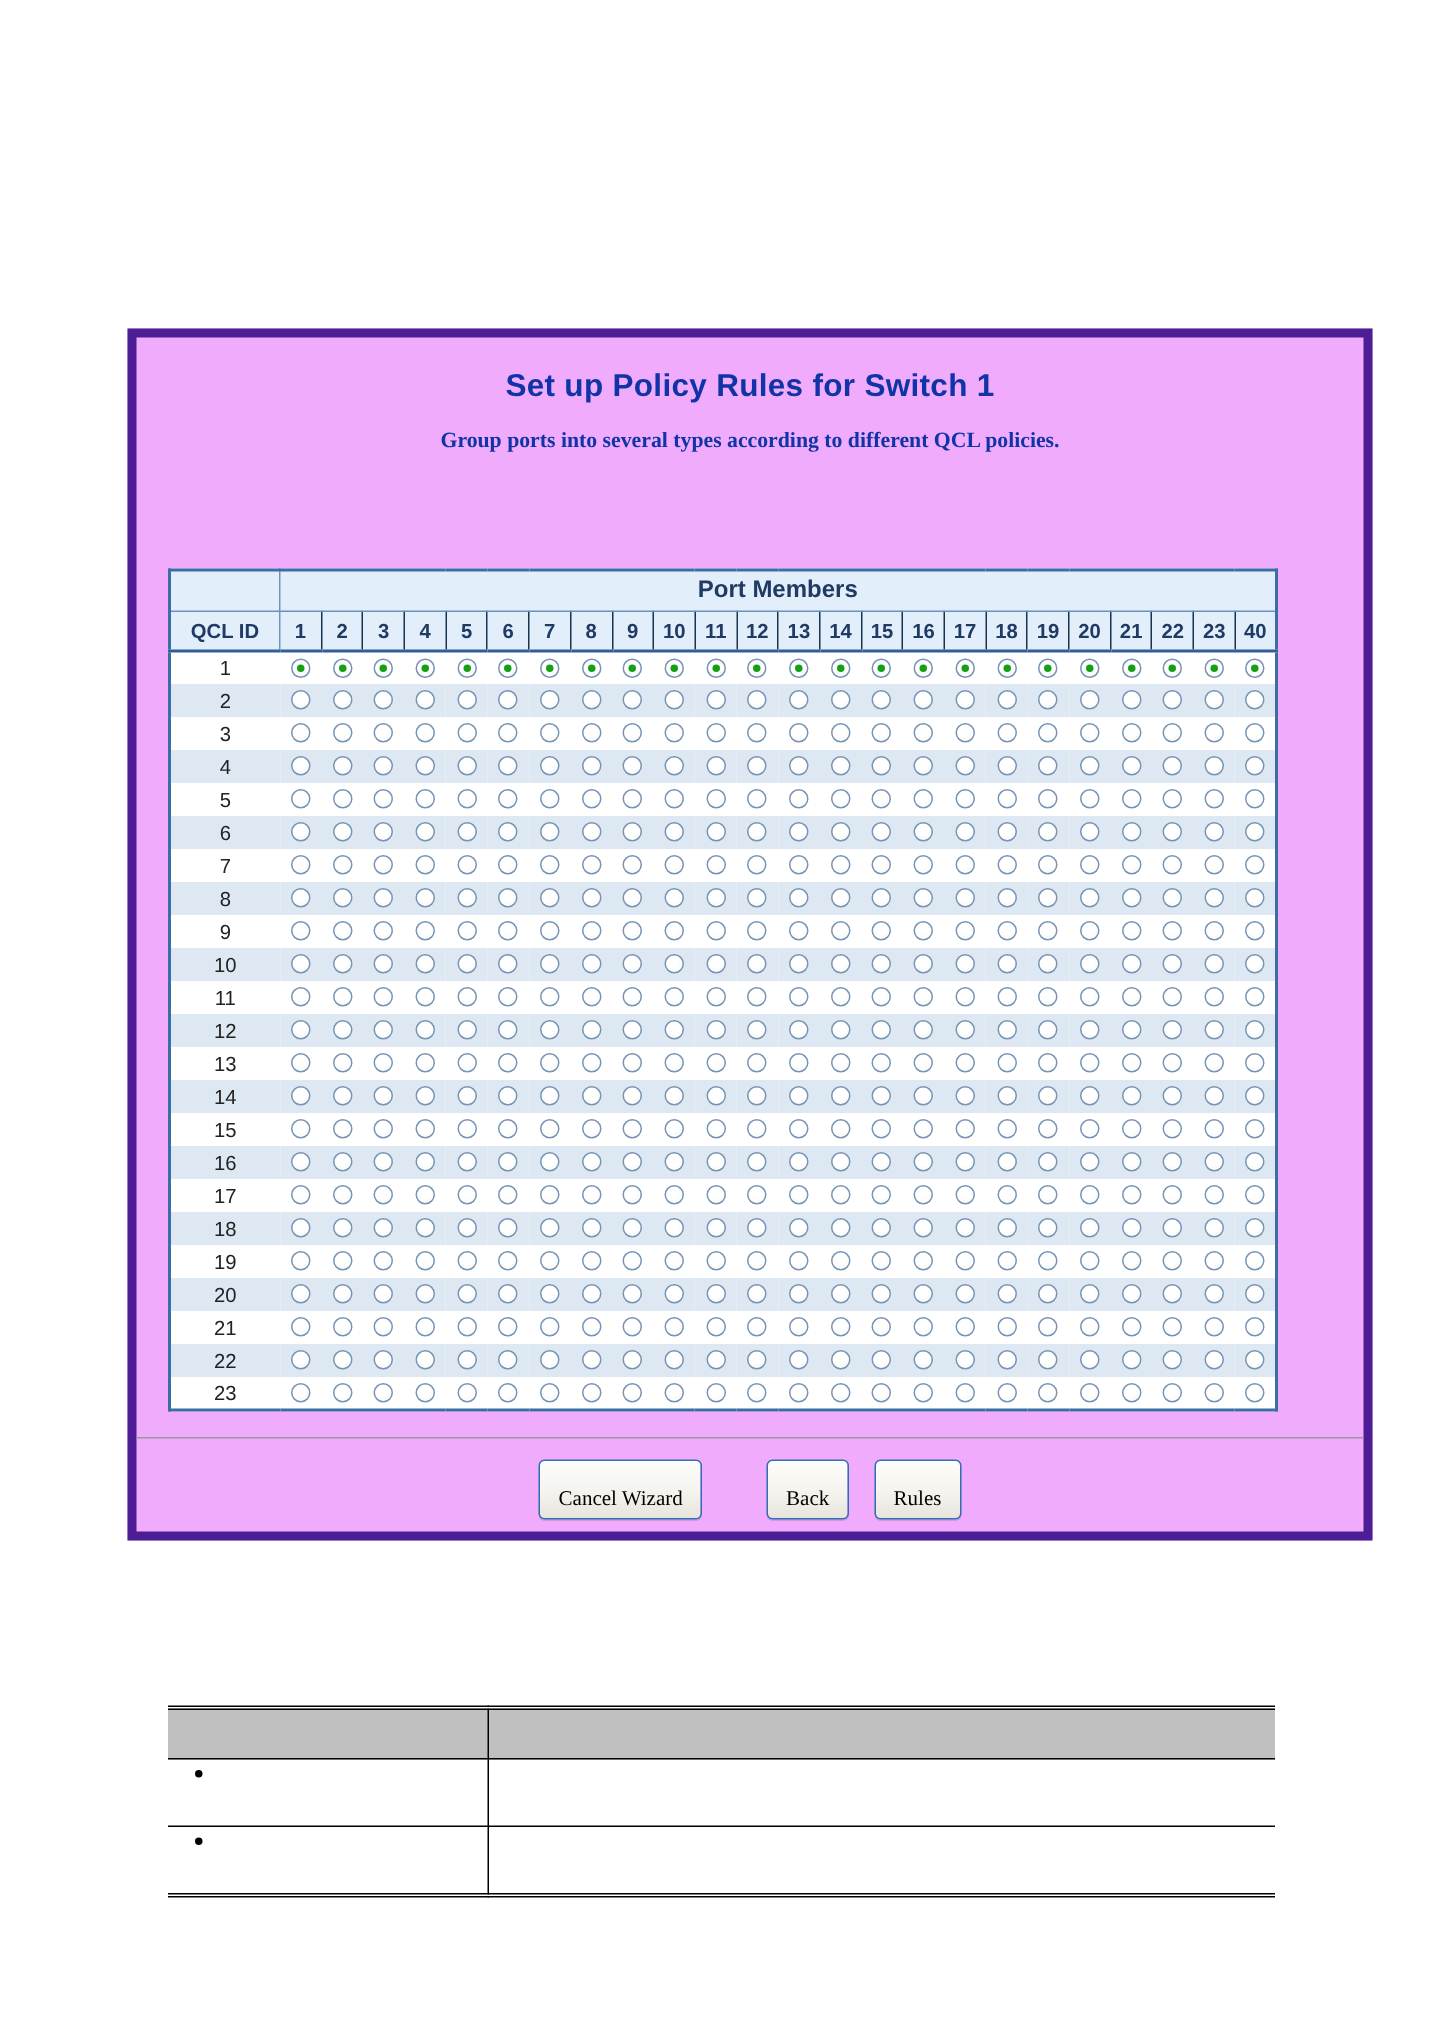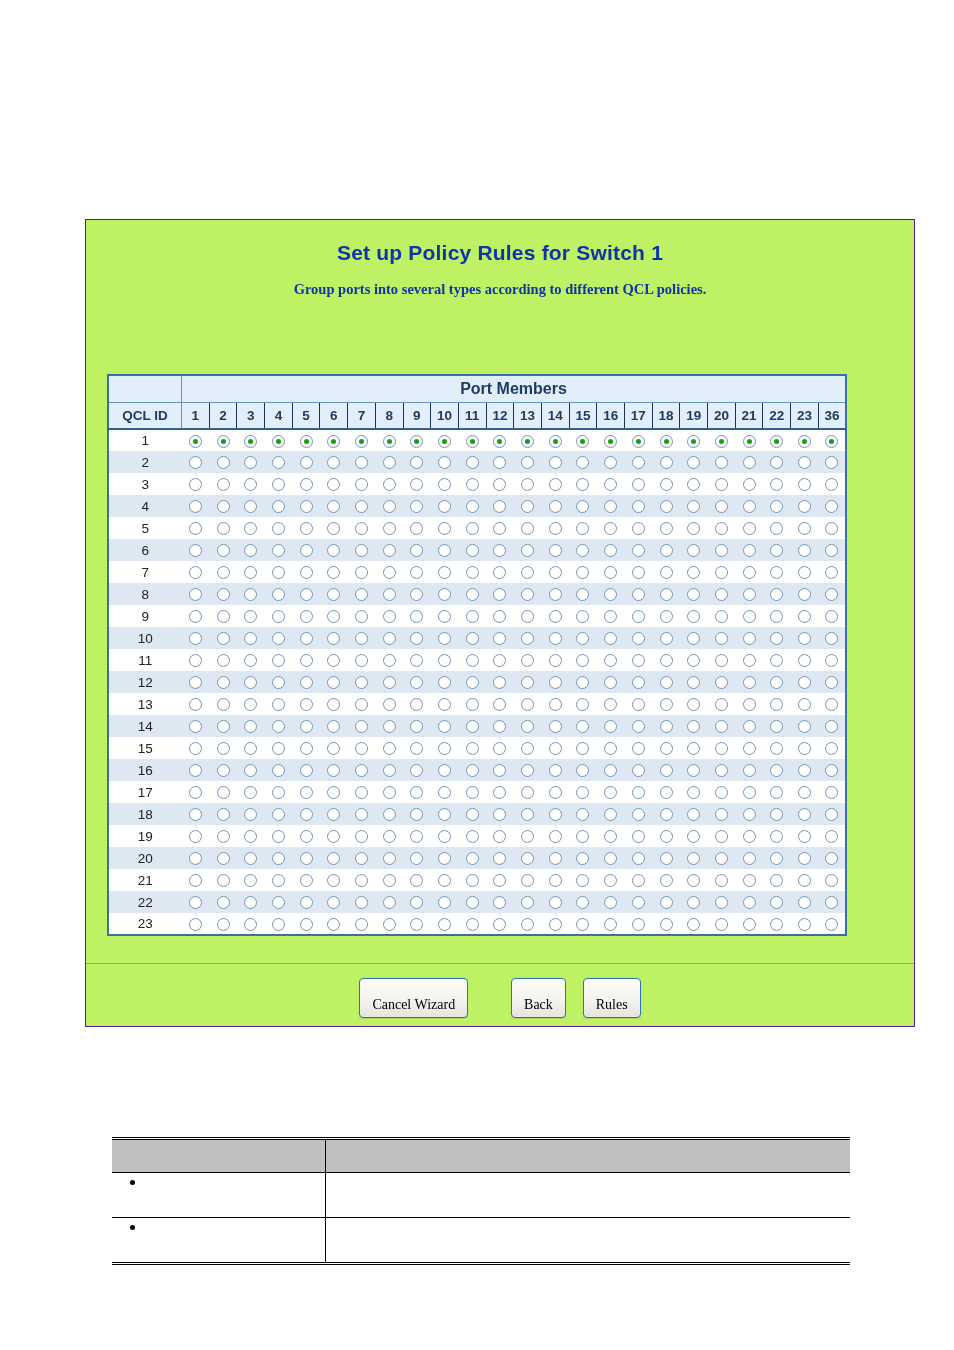--- a/index.html
+++ b/index.html
@@ -15,22 +15,22 @@
     overflow: hidden;
   }
 
   
   #wizard-panel {
     position: absolute;
     left: 85px;
     top: 219px;
     width: 830px;
     height: 808px;
-    border: 1px solid #4c1d95;
-    background: #bef264;
+    border: 6px solid #4c1d95;
+    background: #f0abfc;
     box-sizing: border-box;
   }
 
   #panel-body {
     position: relative;
     height: 744px;
   }
 
   .page-title {
     text-align: center;
@@ -277,21 +277,21 @@
               <th class="hdr-port" style="width: 27.6667px;">14</th>
               <th class="hdr-port" style="width: 27.6667px;">15</th>
               <th class="hdr-port" style="width: 27.6667px;">16</th>
               <th class="hdr-port" style="width: 27.6667px;">17</th>
               <th class="hdr-port" style="width: 27.6667px;">18</th>
               <th class="hdr-port" style="width: 27.6667px;">19</th>
               <th class="hdr-port" style="width: 27.6667px;">20</th>
               <th class="hdr-port" style="width: 27.6667px;">21</th>
               <th class="hdr-port" style="width: 27.6667px;">22</th>
               <th class="hdr-port" style="width: 27.6667px;">23</th>
-              <th class="hdr-port" style="width: 27.6667px;">36</th>
+              <th class="hdr-port" style="width: 27.6667px;">40</th>
             </tr>
         </thead>
         <tbody id="matrix-body">
 
         <tr class="matrix-row odd">
               <td class="rowid">1</td>
               <td class="cell"><span class="radio on"></span></td>
               <td class="cell"><span class="radio on"></span></td>
               <td class="cell"><span class="radio on"></span></td>
               <td class="cell"><span class="radio on"></span></td>

